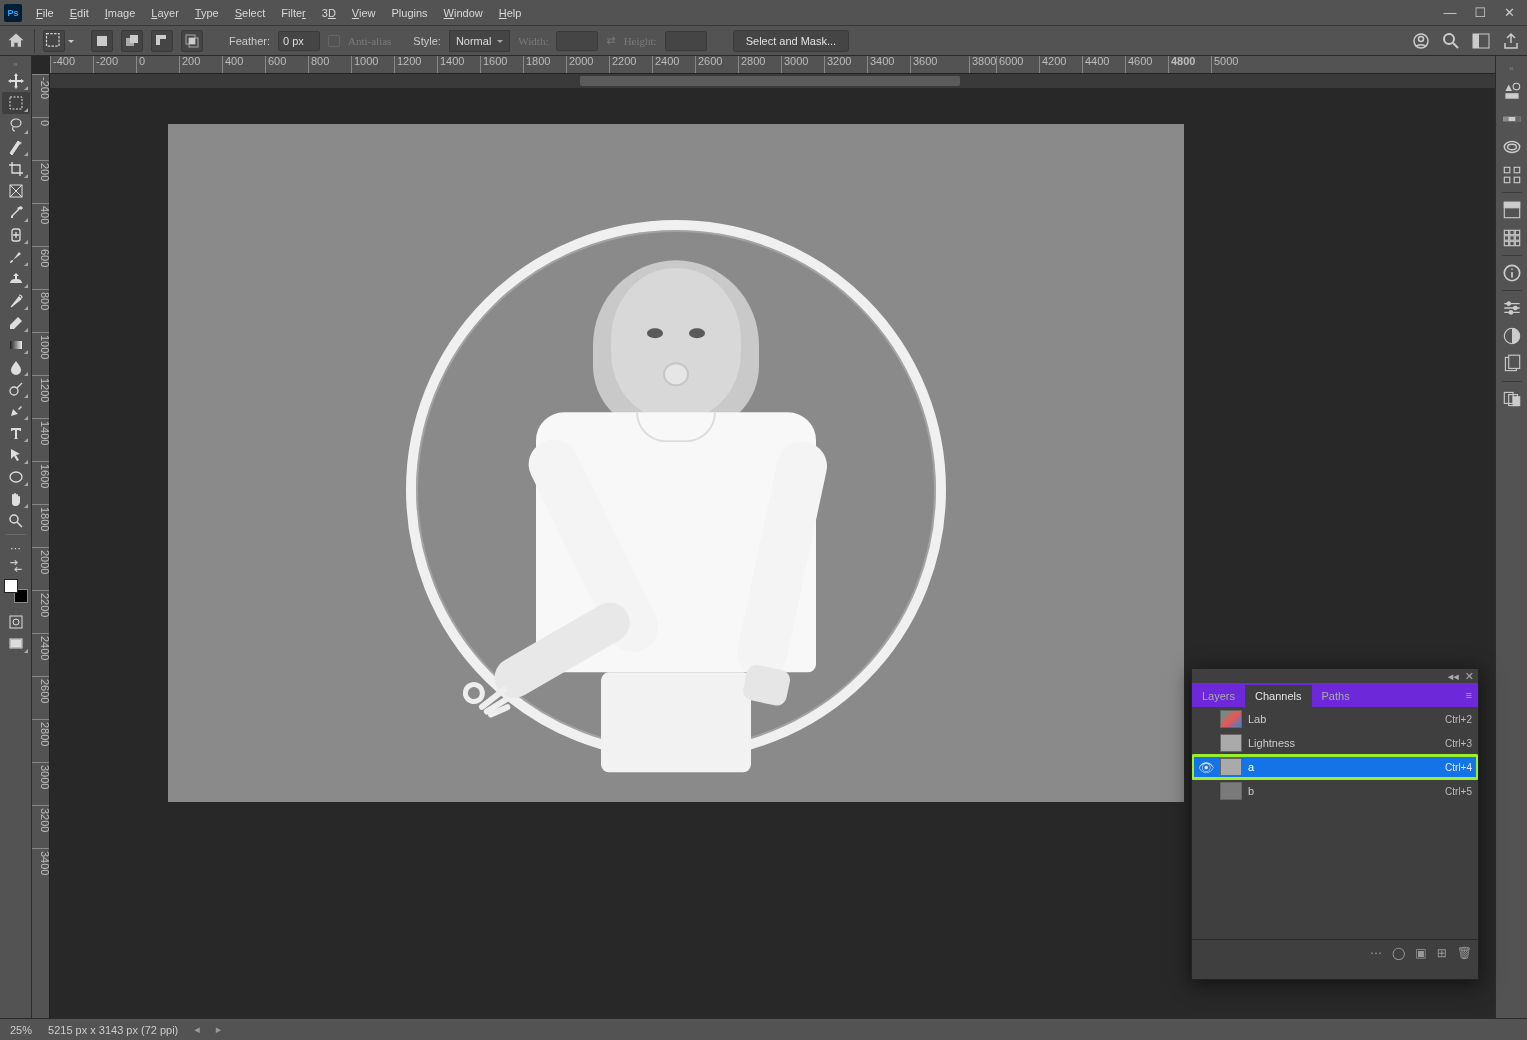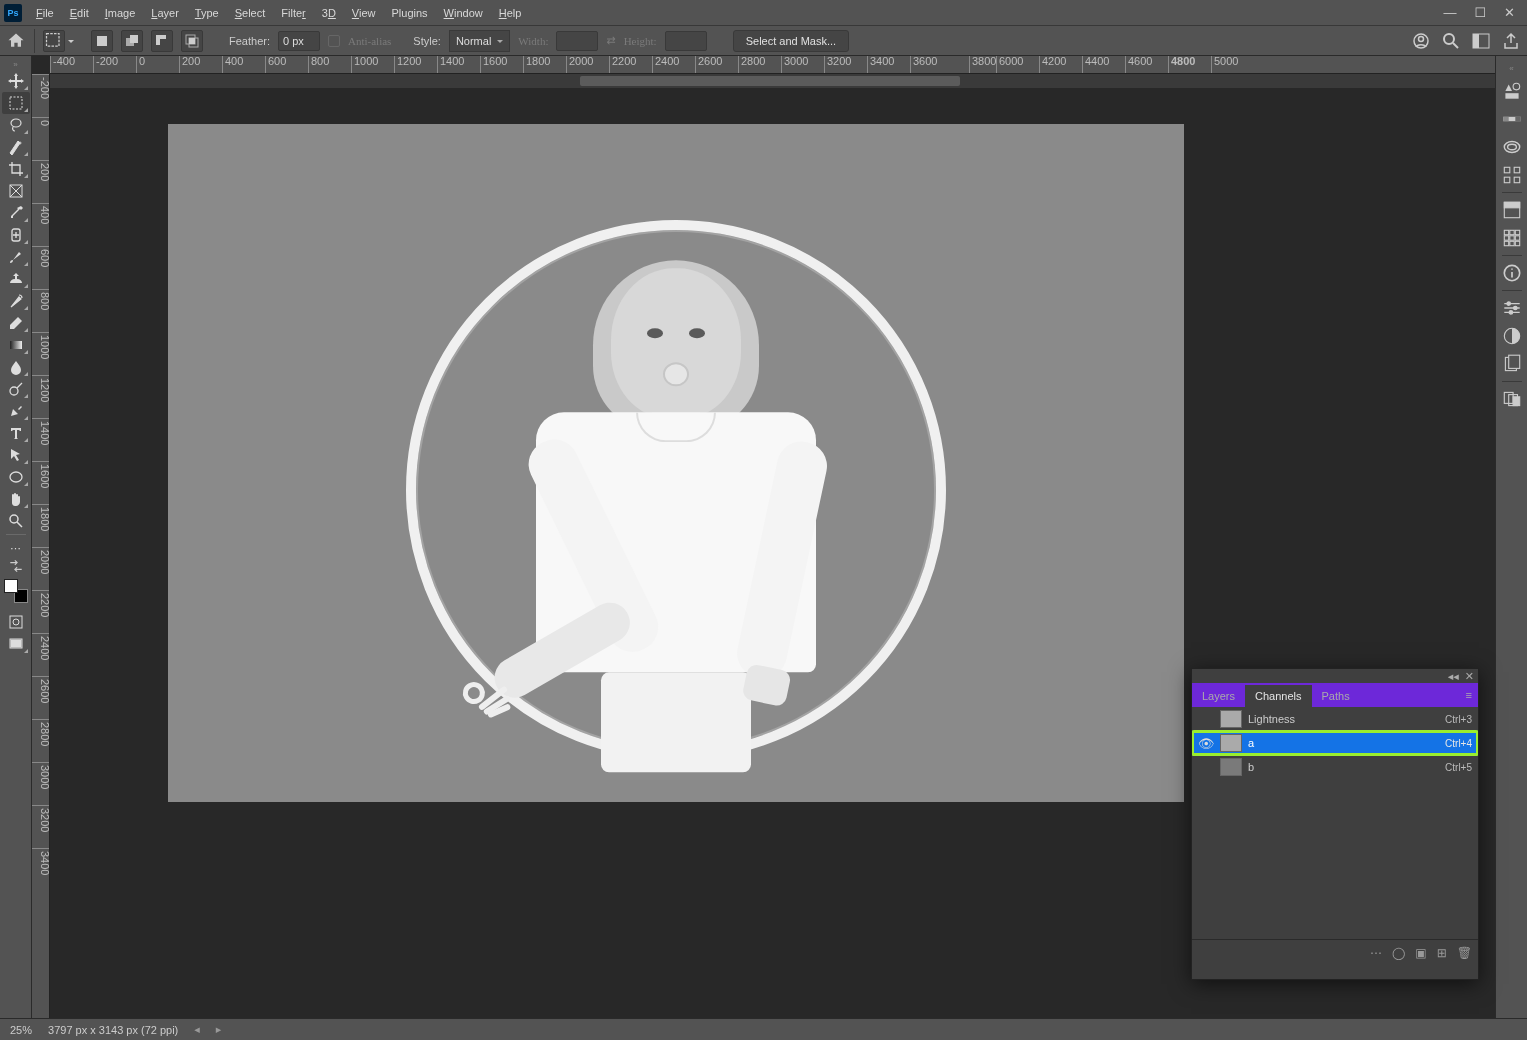--- a/index.html
+++ b/index.html
@@ -563,20 +563,26 @@
   </div>
   <div class="panel-tabs">
     <div class="panel-tab">Layers</div>
     <div class="panel-tab active">Channels</div>
     <div class="panel-tab">Paths</div>
     <div class="panel-menu">≡</div>
   </div>
   <div class="panel-body" id="channels-list">
       <div class="ch-row">
         <span class="ch-eye"></span>
+        <span class="ch-thumb lab"></span>
+        <span class="ch-name">Lab</span>
+        <span class="ch-short">Ctrl+2</span>
+      </div>
+      <div class="ch-row">
+        <span class="ch-eye"></span>
         <span class="ch-thumb grey"></span>
         <span class="ch-name">Lightness</span>
         <span class="ch-short">Ctrl+3</span>
       </div>
       <div class="ch-row selected highlight">
         <span class="ch-eye">👁</span>
         <span class="ch-thumb grey"></span>
         <span class="ch-name">a</span>
         <span class="ch-short">Ctrl+4</span>
       </div>
@@ -591,16 +597,16 @@
     <span>⋯</span>
     <span>◯</span>
     <span>▣</span>
     <span>⊞</span>
     <span>🗑</span>
   </div>
 </div>
 
 <div class="footer">
   <span>25%</span>
-  <span>3797 px x 3143 px (72 ppi)</span>
+  <span>5215 px x 3143 px (72 ppi)</span>
   <span class="arrow">◂</span>
   <span class="arrow">▸</span>
 </div>
 
 </body></html>

